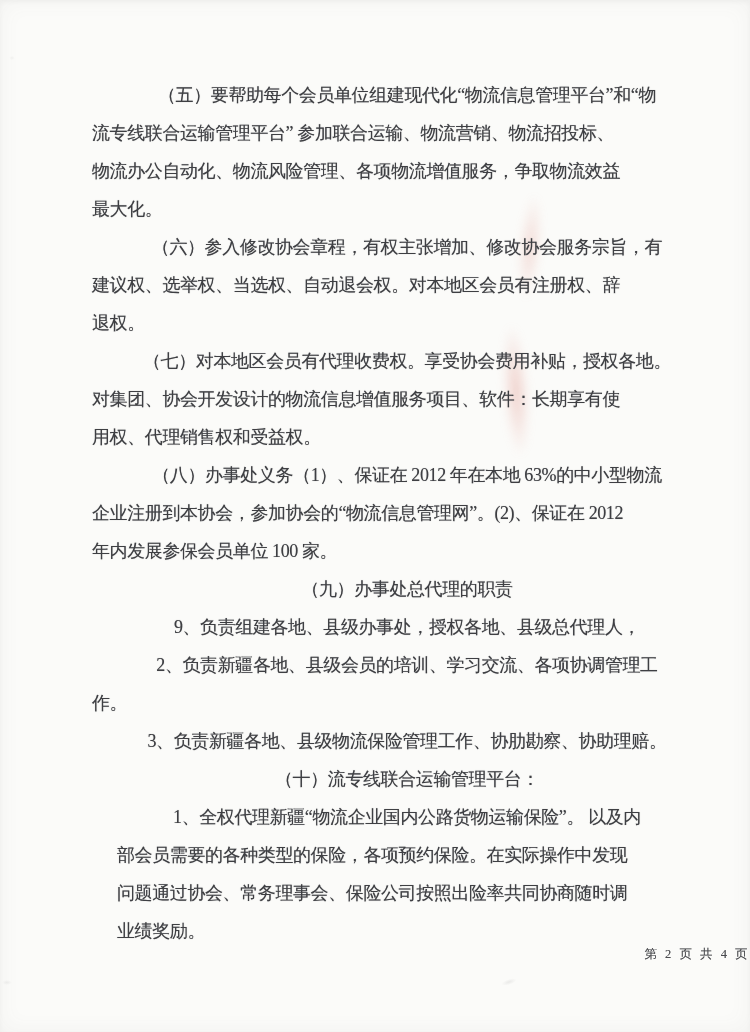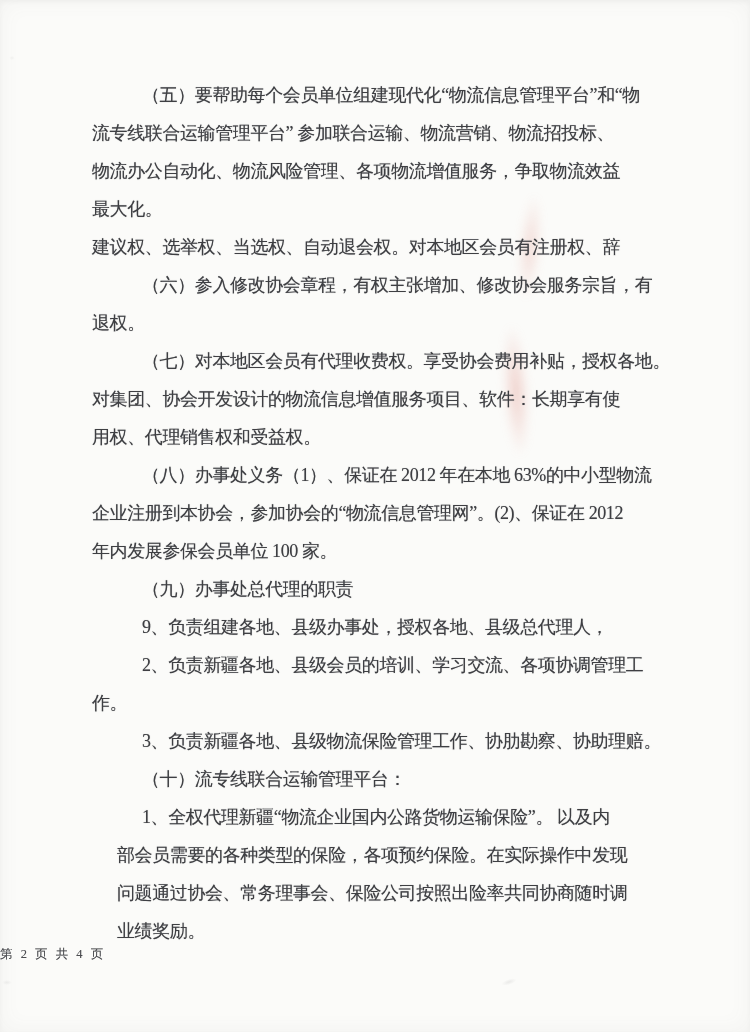--- a/index.html
+++ b/index.html
@@ -19,25 +19,25 @@
     box-shadow:inset 0 0 22px rgba(110,110,110,0.06), inset 0 2px 4px rgba(90,90,90,0.05);
     overflow:hidden;
   }
   .content{
     position:absolute;left:92px;top:76px;width:580px;
     font-size:18px;line-height:38px;letter-spacing:-0.4px;
     color:var(--ink);
     text-shadow:0 0 0.8px rgba(62,63,67,0.55);
   }
   .line{white-space:pre;min-height:38px;}
-  .line.first{text-indent:50px;}
+  .line.first{text-indent:50px;text-align:center;}
   .line.hang{padding-left:25px;}
   .footer{
     position:absolute;left:0;top:946px;width:750px;
-    text-align:left;
+    text-align:right;
     font-size:12.5px;letter-spacing:2.5px;
     color:#4b4c50;
     text-shadow:0 0 0.6px rgba(75,76,80,0.5);
   }
   .stain{
     position:absolute;pointer-events:none;
     background:radial-gradient(closest-side, var(--stain), rgba(228,167,158,0) 72%);
     filter:blur(4px);
   }
   .stain-upper{left:514px;top:172px;width:32px;height:150px;opacity:.38;transform:rotate(5deg);}
@@ -58,22 +58,22 @@
   <div class="stain stain-lower"></div>
   <div class="smudge smudge-a"></div>
   <div class="smudge smudge-b"></div>
   <div class="smudge smudge-c"></div>
 
   <div class="content">
       <div class="line first">（五）要帮助每个会员单位组建现代化“物流信息管理平台”和“物</div>
       <div class="line none">流专线联合运输管理平台” 参加联合运输、物流营销、物流招投标、</div>
       <div class="line none">物流办公自动化、物流风险管理、各项物流增值服务，争取物流效益</div>
       <div class="line none">最大化。</div>
+      <div class="line first">（六）参入修改协会章程，有权主张增加、修改协会服务宗旨，有</div>
       <div class="line none">建议权、选举权、当选权、自动退会权。对本地区会员有注册权、辞</div>
-      <div class="line first">（六）参入修改协会章程，有权主张增加、修改协会服务宗旨，有</div>
       <div class="line none">退权。</div>
       <div class="line first">（七）对本地区会员有代理收费权。享受协会费用补贴，授权各地。</div>
       <div class="line none">对集团、协会开发设计的物流信息增值服务项目、软件：长期享有使</div>
       <div class="line none">用权、代理销售权和受益权。</div>
       <div class="line first">（八）办事处义务（1）、保证在 2012 年在本地 63%的中小型物流</div>
       <div class="line none">企业注册到本协会，参加协会的“物流信息管理网”。(2)、保证在 2012</div>
       <div class="line none">年内发展参保会员单位 100 家。</div>
       <div class="line first">（九）办事处总代理的职责</div>
       <div class="line first">9、负责组建各地、县级办事处，授权各地、县级总代理人，</div>
       <div class="line first">2、负责新疆各地、县级会员的培训、学习交流、各项协调管理工</div>

